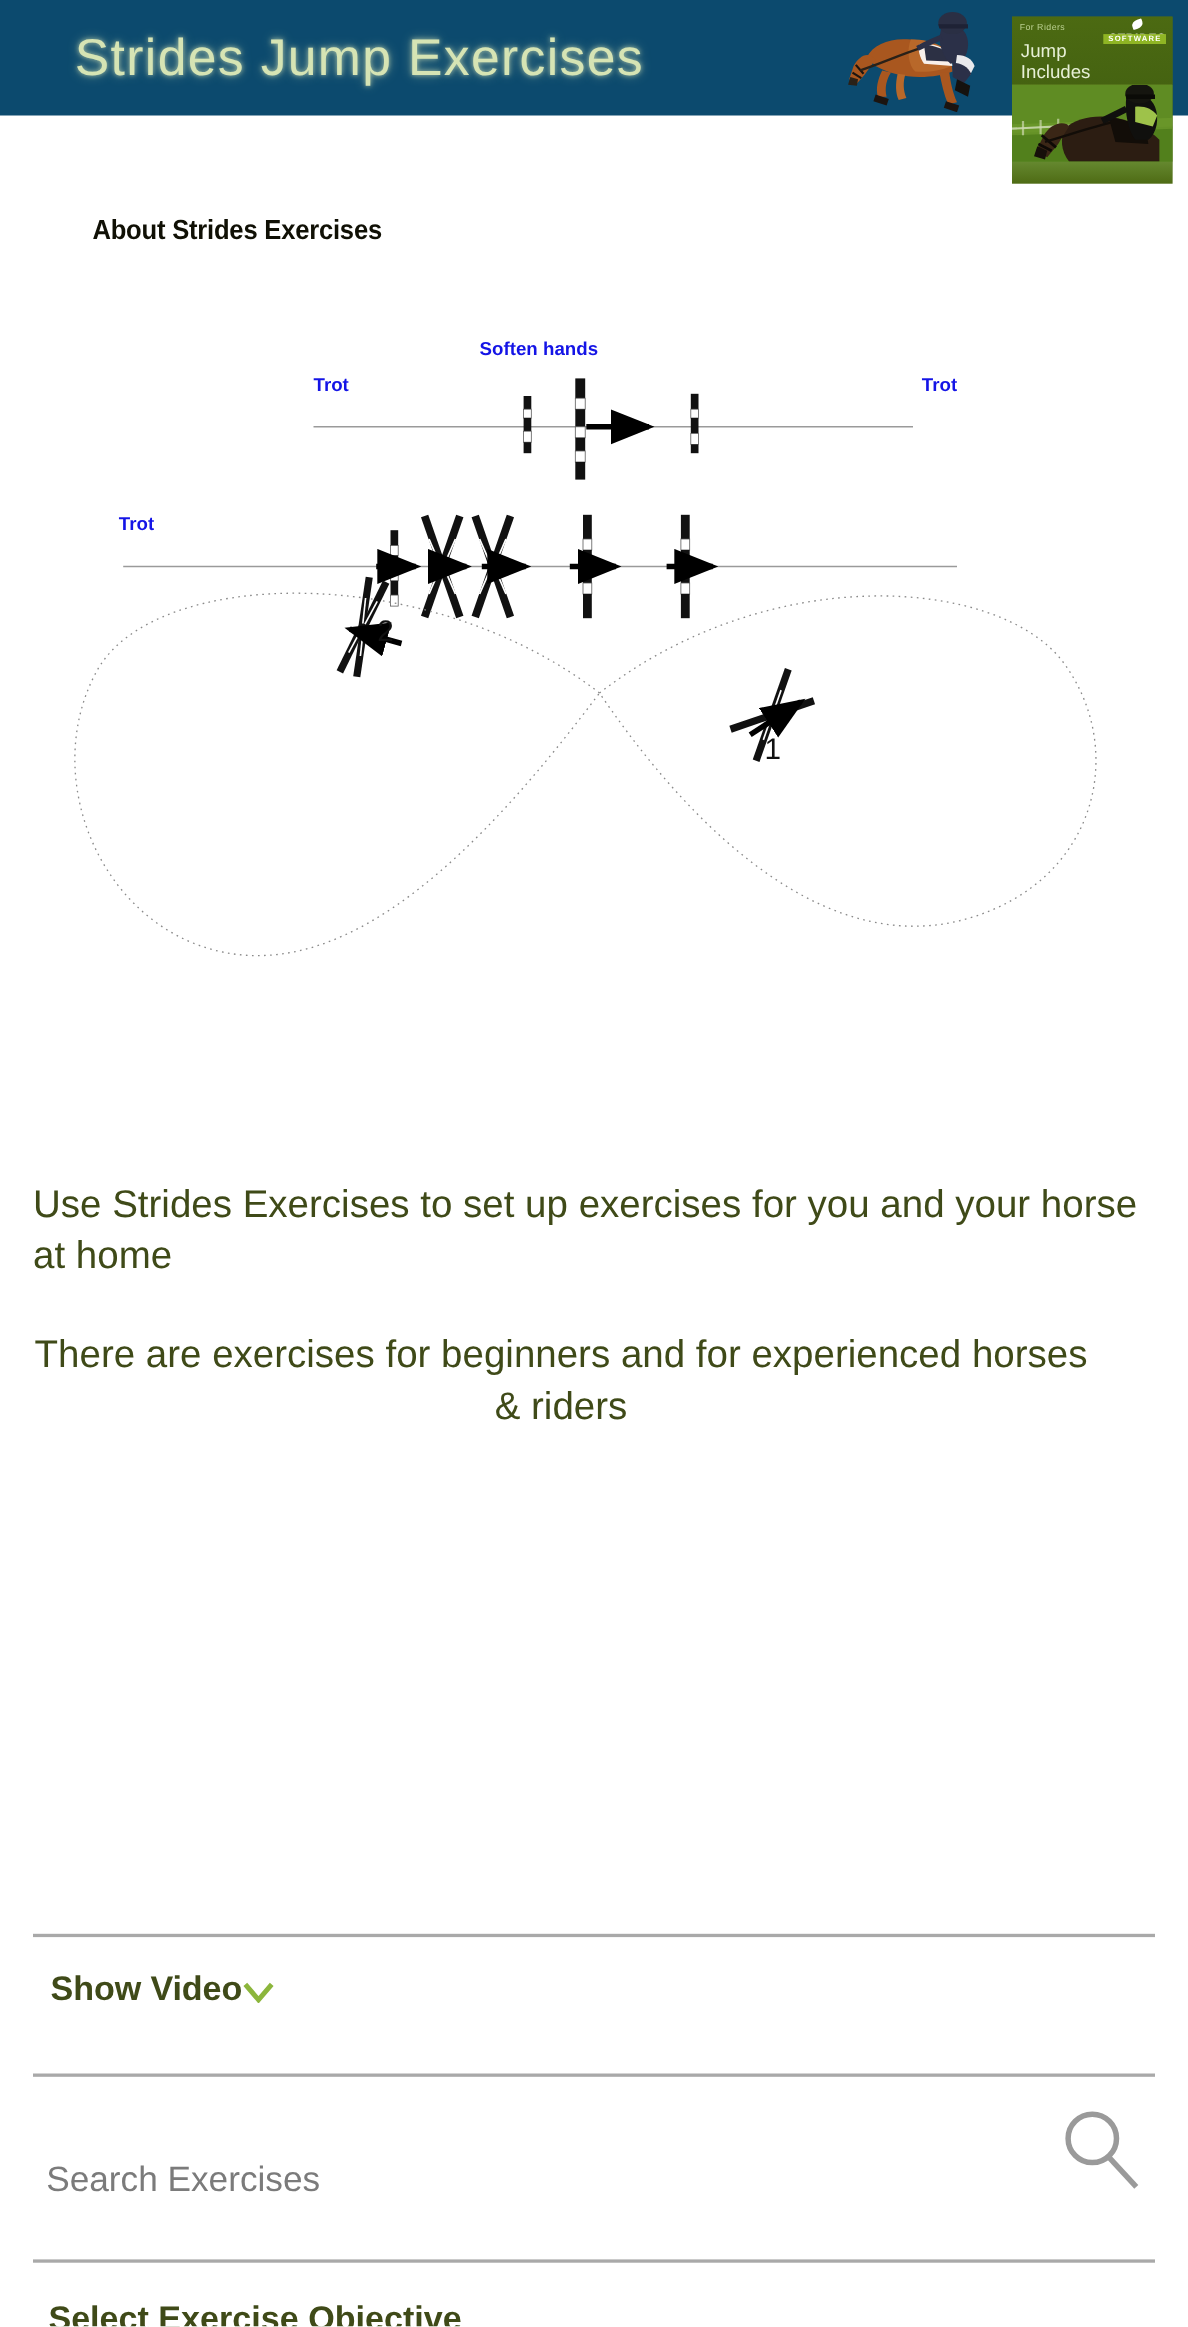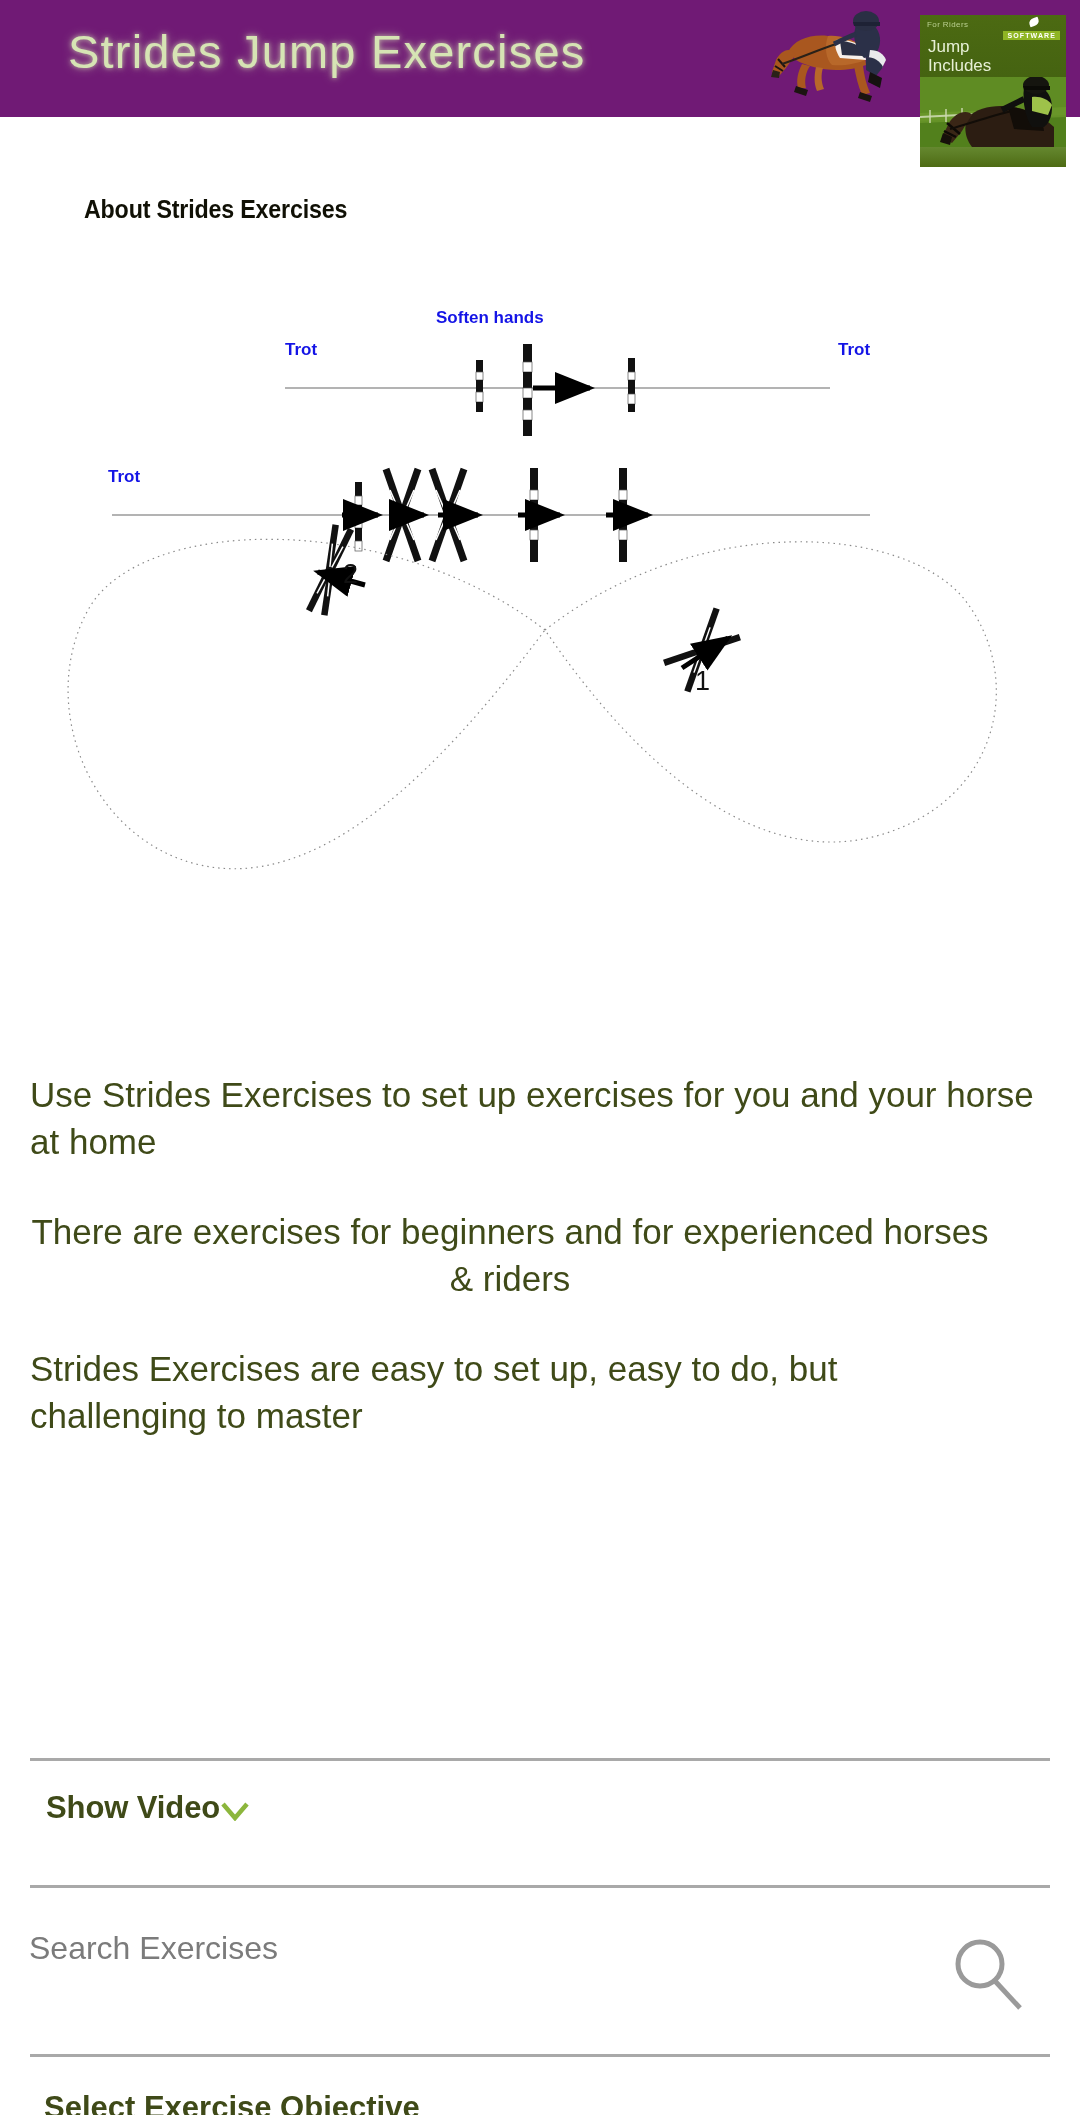--- a/index.html
+++ b/index.html
@@ -10,22 +10,22 @@
     background: #ffffff;
     font-family: "Liberation Sans", sans-serif;
     overflow: hidden;
     position: relative;
   }
 
   
   .header {
     position: relative;
     width: 1080px;
-    height: 117px;
-    background: #701a75;
+    height: 105px;
+    background: #0c4a6e;
     overflow: visible;
   }
   .header-title {
     position: absolute;
     left: 68px;
     top: 24px;
     font-size: 47px;
     font-weight: 400;
     color: #d6e4b4;
     letter-spacing: 1.2px;
@@ -169,26 +169,26 @@
   }
   .chev {
     width: 30px; height: 20px;
     display: inline-block;
     position: relative;
     top: 3px;
   }
 
   .search-row {
     position: absolute;
-    left: 22px;
+    left: 35px;
     top: 1930px;
     width: 1020px;
     height: 70px;
     display: flex;
-    align-items: flex-start;
+    align-items: flex-end;
     justify-content: space-between;
   }
   .search-input {
     border: none;
     outline: none;
     background: transparent;
     font-family: "Liberation Sans", sans-serif;
     font-size: 32px;
     color: #6f6f6f;
     width: 780px;
@@ -470,21 +470,20 @@
 
       <line x1="682" y1="368" x2="728" y2="338" stroke="#000" stroke-width="5" marker-end="url(#arrowblk)"></line>
       <text x="695" y="390" font-family="Liberation Sans, sans-serif" font-size="27" font-weight="400" fill="#111">1</text>
     </g>
   </svg>
 </div>
 
 <div class="body-copy">
   <p class="p1">Use Strides Exercises to set up exercises for you and your horse at home</p>
   <p class="p3">There are exercises for beginners and for experienced horses &amp; riders</p>
-  <p class="p4">Strides Exercises are easy to set up, easy to do, but challenging to master</p>
 </div>
 
 <div class="rule r1"></div>
 
 <div class="show-video-row">
   <span class="show-video-label">Show Video</span>
   <span class="chev">
     <svg width="30" height="20" viewBox="0 0 30 20">
       <path d="M3 3 L15 17 L27 3" fill="none" stroke="#8cb63c" stroke-width="4.5" stroke-linecap="butt" stroke-linejoin="miter"></path>
     </svg>

